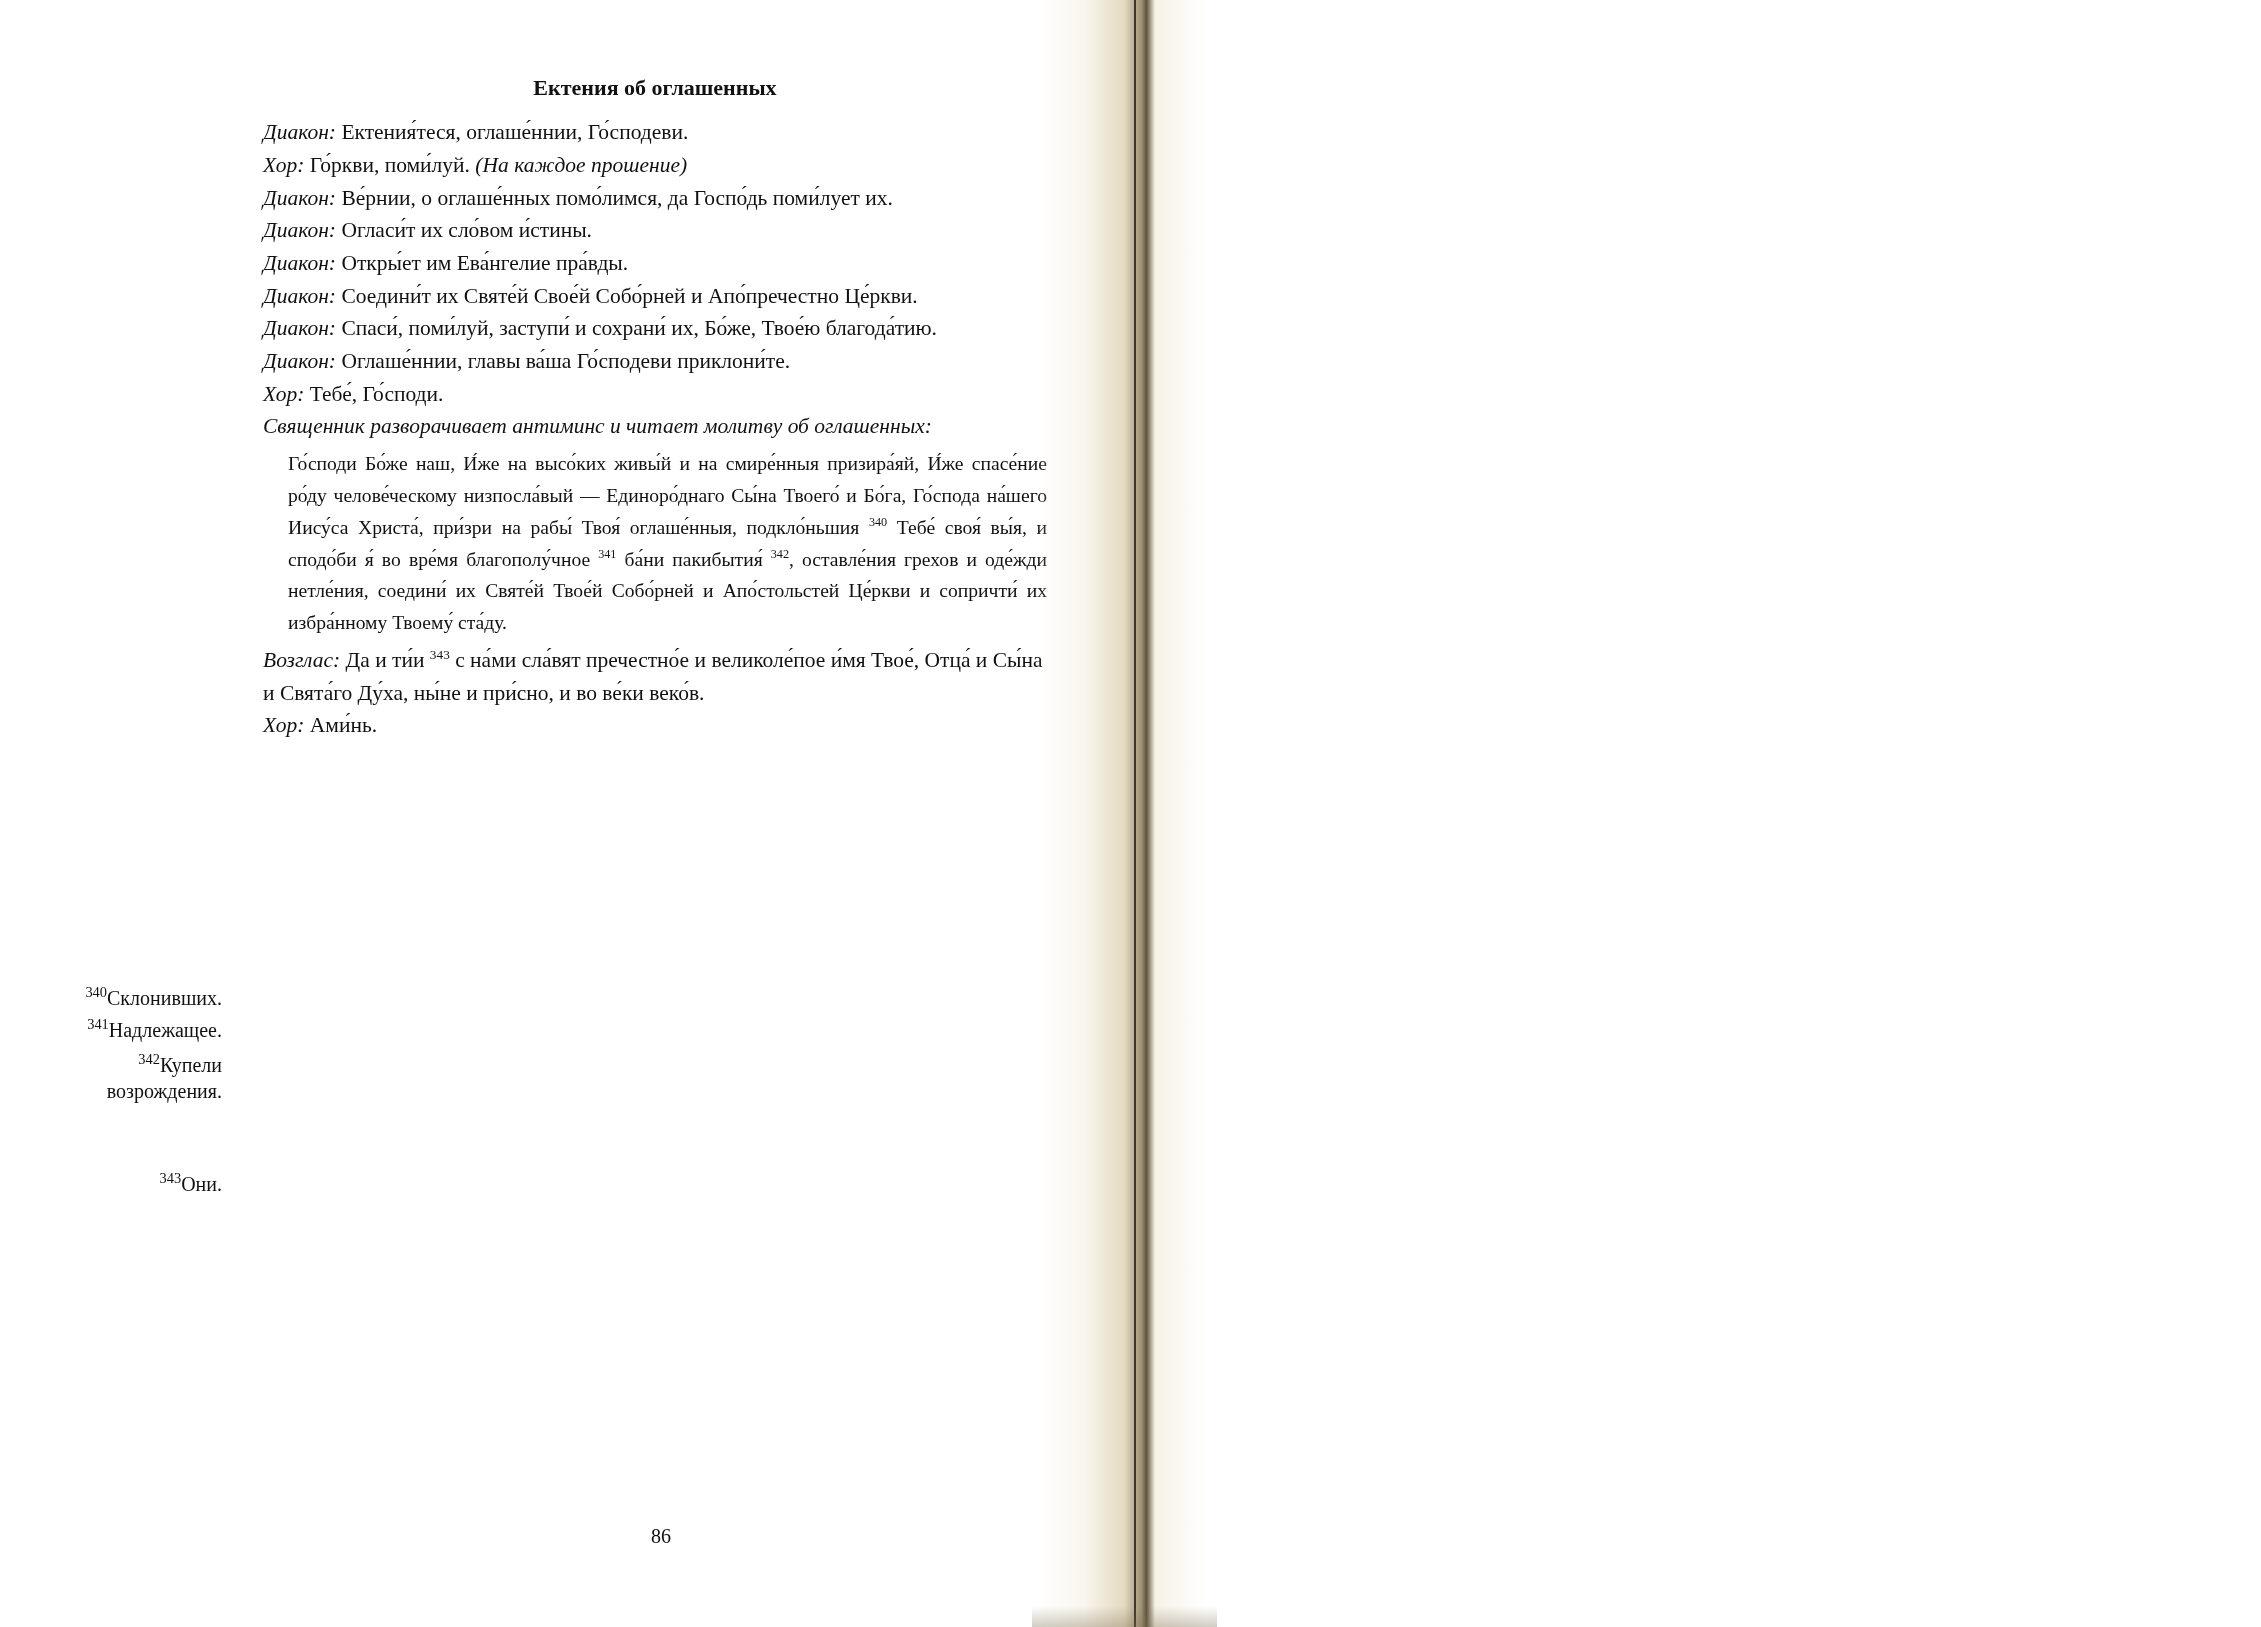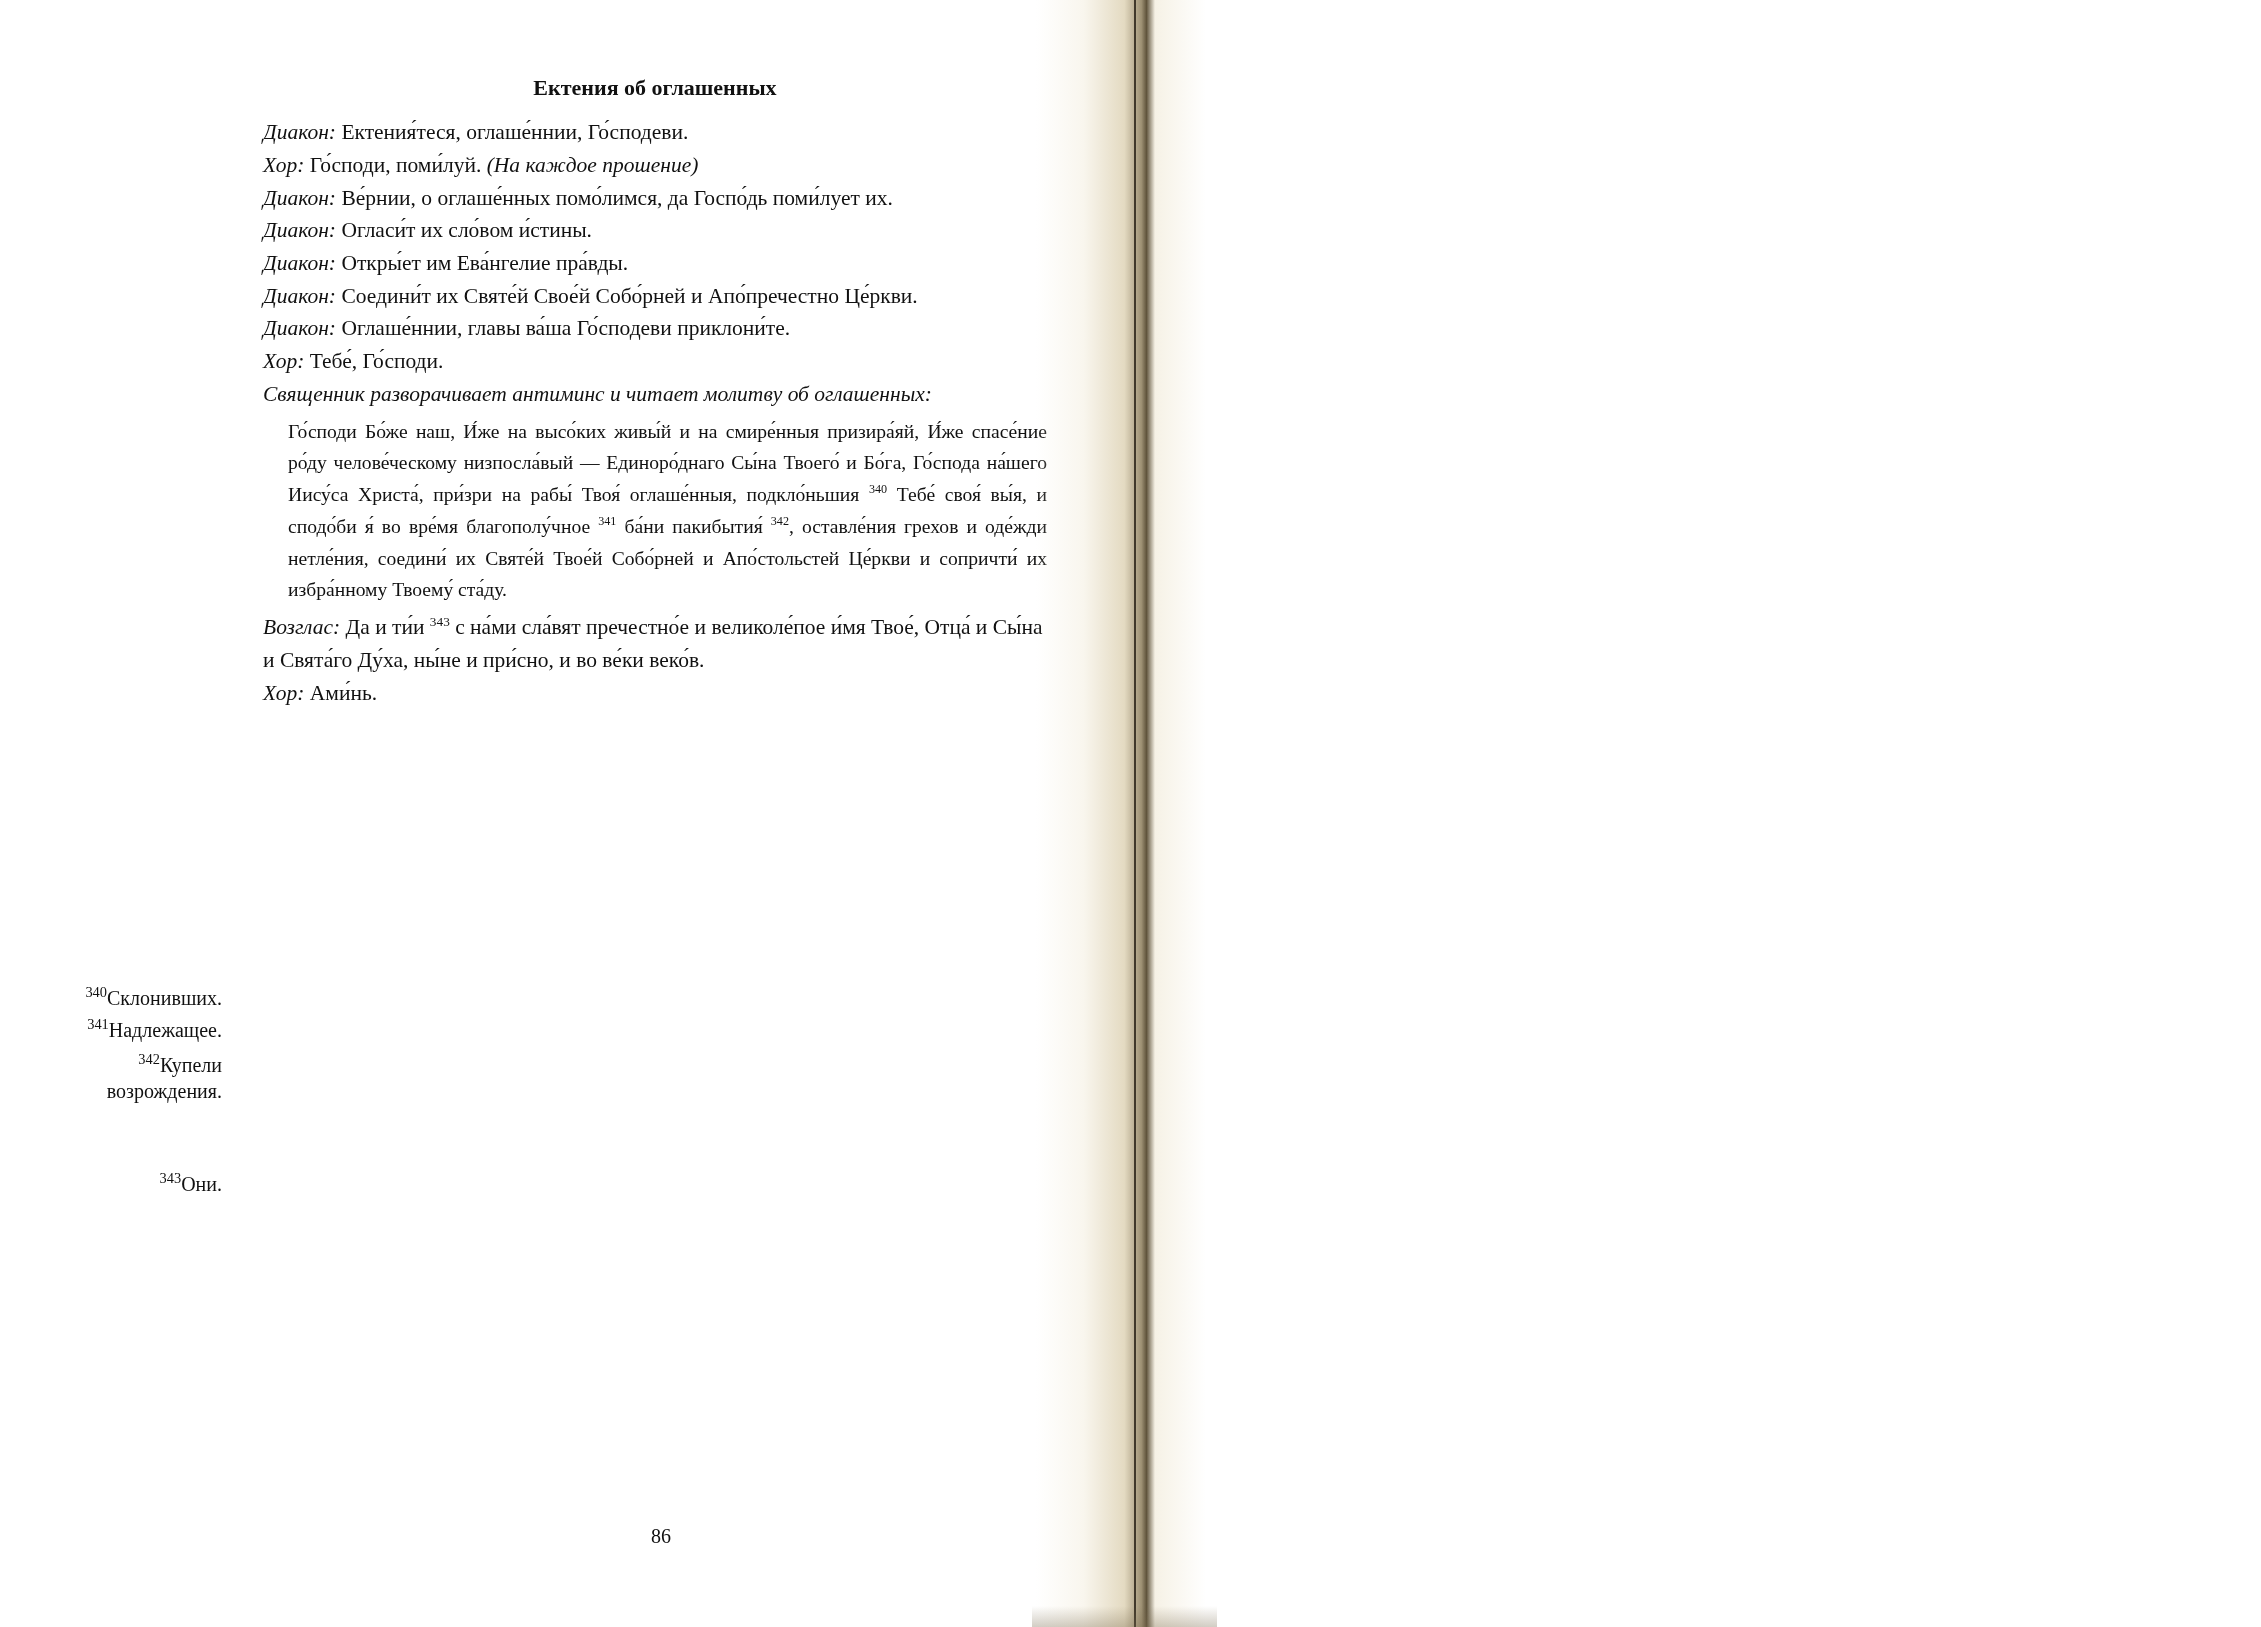--- a/index.html
+++ b/index.html
@@ -143,39 +143,42 @@
 
     <div class="col col-left">
 
       <h2 class="section-title">Ектения об оглашенных</h2>
 
       <p class="para">
         <span class="role">Диакон:</span><span> Ектения́теся, оглаше́ннии, Го́сподеви.</span>
       </p>
 
       <p class="para">
-        <span class="role">Хор:</span><span> Го́споди, поми́луй. </span><span class="rubric">(На каждое прошение)</span>
+        <span class="role">Хор:</span><span> Го́ркви, поми́луй. </span><span class="rubric">(На каждое прошение)</span>
       </p>
 
       <p class="para">
         <span class="role">Диакон:</span><span> Ве́рнии, о оглаше́нных помо́лимся, да Госпо́дь поми́лует их.</span>
       </p>
 
       <p class="para">
         <span class="role">Диакон:</span><span> Огласи́т их сло́вом и́стины.</span>
       </p>
 
       <p class="para">
         <span class="role">Диакон:</span><span> Откры́ет им Ева́нгелие пра́вды.</span>
       </p>
 
       <p class="para">
         <span class="role">Диакон:</span><span> Соедини́т их Святе́й Свое́й Собо́рней и Апо́пречестно Це́ркви.</span>
       </p>
 
+      <p class="para">
+        <span class="role">Диакон:</span><span> Спаси́, поми́луй, заступи́ и сохрани́ их, Бо́же, Твое́ю благода́тию.</span>
+      </p>
 
       <p class="para">
         <span class="role">Диакон:</span><span> Оглаше́ннии, главы ва́ша Го́сподеви приклони́те.</span>
       </p>
 
       <p class="para">
         <span class="role">Хор:</span><span> Тебе́, Го́споди.</span>
       </p>
 
       <p class="rubric">Священник разворачивает антиминс и читает молитву об оглашенных:</p>

